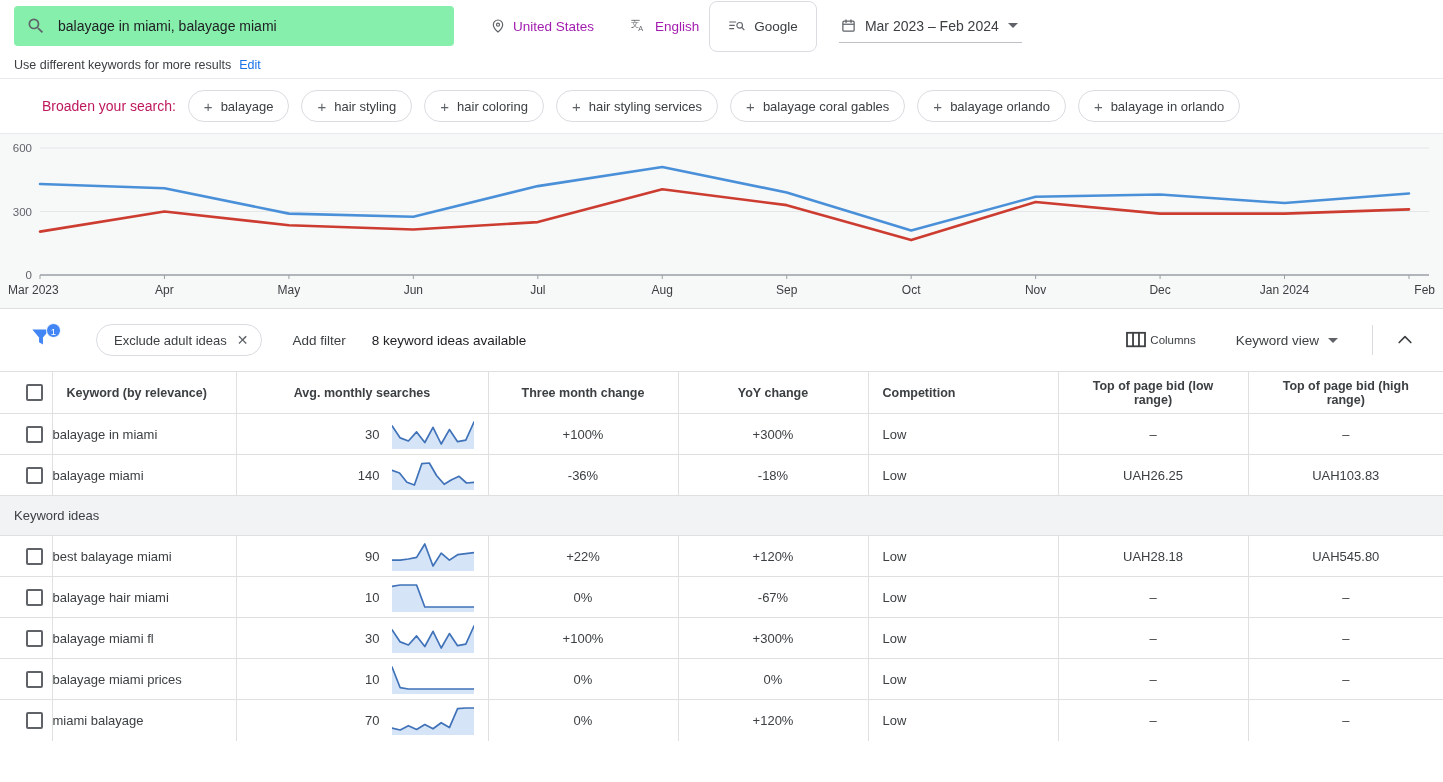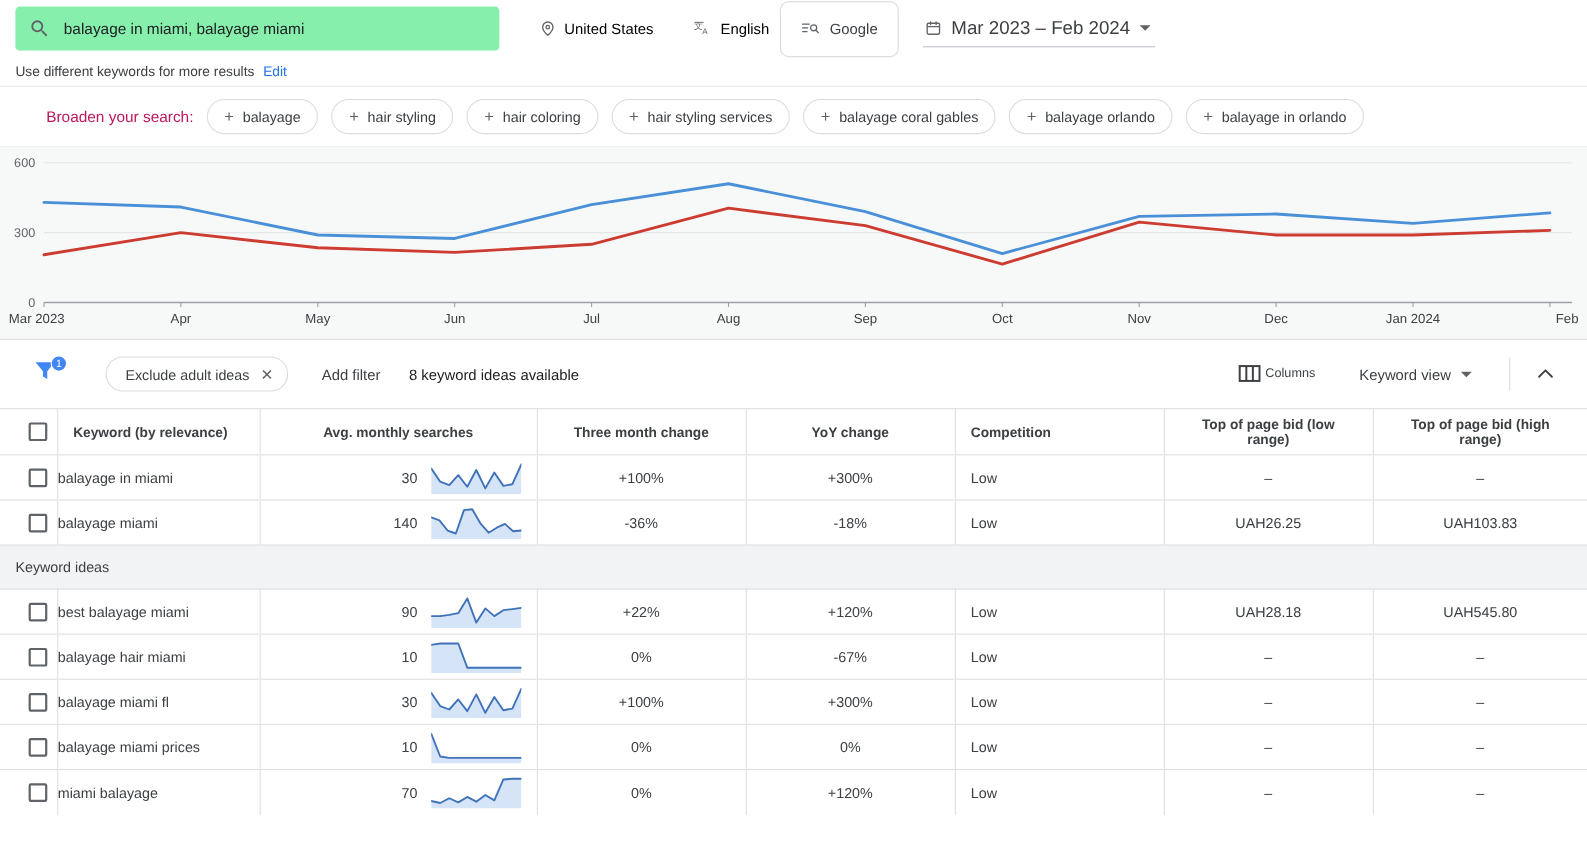--- a/index.html
+++ b/index.html
@@ -27,40 +27,40 @@
     padding: 0 12px;
     gap: 12px;
   }
   .searchbox .mag { flex: none; width: 20px; height: 20px; display:block; }
   .search-value {
     font-size: 14px; color: #202124; white-space: nowrap;
     overflow: hidden; text-overflow: ellipsis;
   }
   .topopt {
     display: flex; align-items: center; gap: 7px;
-    font-size: 13.5px; color: #000000;
+    font-size: 13.5px; color: #a21caf;
     height: 36px; padding: 0 10px; cursor: pointer;
     white-space: nowrap;
   }
   .topopt svg { flex: none; }
   #loc-opt { margin-left: 26px; }
   #lang-opt { margin-left: 16px; }
   .engine-box {
     display: flex; align-items: center; gap: 8px;
     height: 51px; padding: 0 18px;
     border: 1px solid #dadce0; border-radius: 8px;
     font-size: 13.5px; color: #3c4043; cursor: pointer;
     white-space: nowrap;
   }
   .daterange {
     display: flex; align-items: center; gap: 9px;
     margin-left: 22px;
     height: 34px; padding: 0 4px 0 2px;
     border-bottom: 1px solid #bdc1c6;
-    font-size: 17px; color: #3c4043; cursor: pointer;
+    font-size: 14px; color: #3c4043; cursor: pointer;
     white-space: nowrap; min-width: 180px;
   }
   .daterange .caret { margin-left: auto; }
   .caret {
     width: 0; height: 0; border-left: 5px solid transparent;
     border-right: 5px solid transparent; border-top: 5px solid #5f6368;
   }
   .subnote {
     padding: 0 0 0 14px;
     font-size: 12.5px; color: #3c4043;

